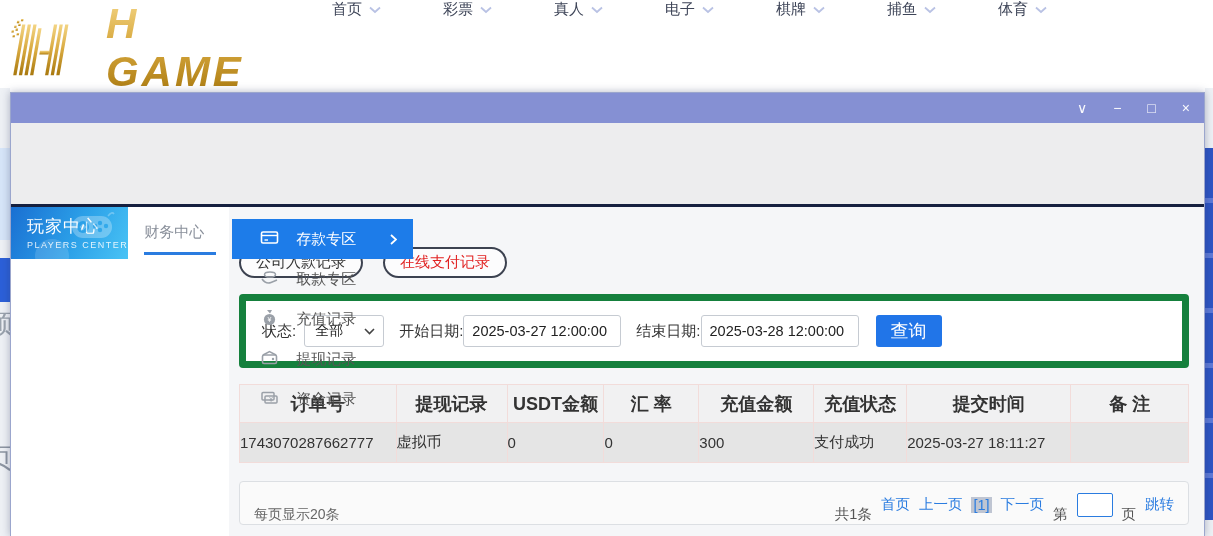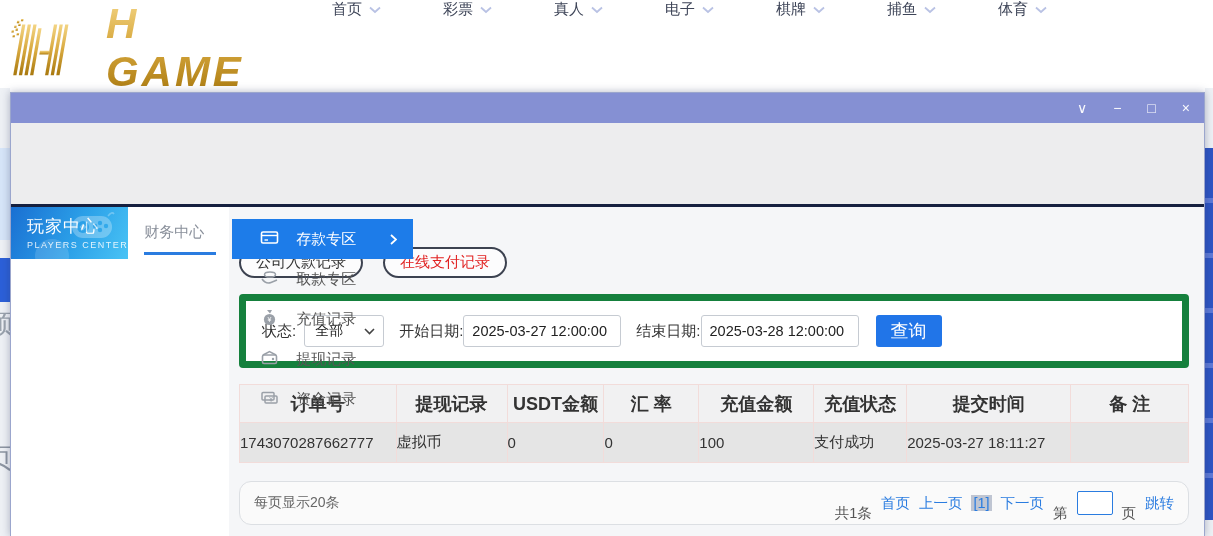--- a/index.html
+++ b/index.html
@@ -65,21 +65,21 @@
   .status-select { width:80px; height:32px; border:1px solid #c6cbd2; border-radius:3px; background:#fff; display:flex; align-items:center; justify-content:space-between; padding:0 8px 0 10px; margin-left:8px; font-size:14px; color:#222; cursor:pointer; }
   .date-input { width:158px; height:32px; border:1px solid #c6cbd2; border-radius:3px; background:#fff; font-size:14.5px; color:#222; padding:0 8px; margin-left:0; font-family:inherit; }
   .ml { margin-left:15px; }
   .btn-search { margin-left:17px; height:32px; padding:0 15px; background:#2175e8; border:none; border-radius:3px; color:#fff; font-size:18px; cursor:pointer; font-family:inherit; }
 
   .records-table { margin-top:16px; width:100%; border-collapse:collapse; table-layout:fixed; background:#fff; }
   .records-table th { background:#f1f1f2; font-size:18px; font-weight:bold; color:#333; height:38px; border:1px solid #f2dcda; }
   .records-table td { background:#e5e5e5; font-size:15px; color:#333; height:40px; border:1px solid #f2dcda; }
   .c1{width:16.5%}.c2{width:11.7%}.c3{width:10.2%}.c4{width:10%}.c5{width:12.1%}.c6{width:9.8%}.c7{width:17.3%}.c8{width:12.4%}
 
-  .pager { margin-top:18px; height:44px; background:#fafafa; border:1px solid #dcdfe3; border-radius:12px; display:flex; align-items:center; justify-content:space-between; padding:0 14px; }
+  .pager { margin-top:18px; height:44px; background:#fafafa; border:1px solid #dcdfe3; border-radius:4px; display:flex; align-items:flex-end; justify-content:space-between; padding:0 14px; }
   .pager .left { font-size:14px; color:#666; }
   .pager .right { display:flex; align-items:center; gap:9px; font-size:14.5px; }
   .pg-text { color:#555;margin-top:20px; }
   .pg-link { color:#2a7ce0; cursor:pointer; }
   .pg-current { color:#2a7ce0; background:#bfc5d2; padding:0 2px; }
   .jump-input { width:36px; height:24px; border:1px solid #2a7ce0; border-radius:2px; background:#fff; font-family:inherit; }
 </style>
 </head>
 <body>
 
@@ -301,21 +301,21 @@
                 <th>提交时间</th>
                 <th>备 注</th>
               </tr>
             </thead>
           <tbody>
               <tr>
                 <td>1743070287662777</td>
                 <td>虚拟币</td>
                 <td>0</td>
                 <td>0</td>
-                <td>100</td>
+                <td>300</td>
                 <td>支付成功</td>
                 <td>2025-03-27 18:11:27</td>
                 <td></td>
               </tr>
             </tbody>
         </table>
 
         <div class="pager">
           <span class="left">每页显示20条</span>
           <span class="right">

